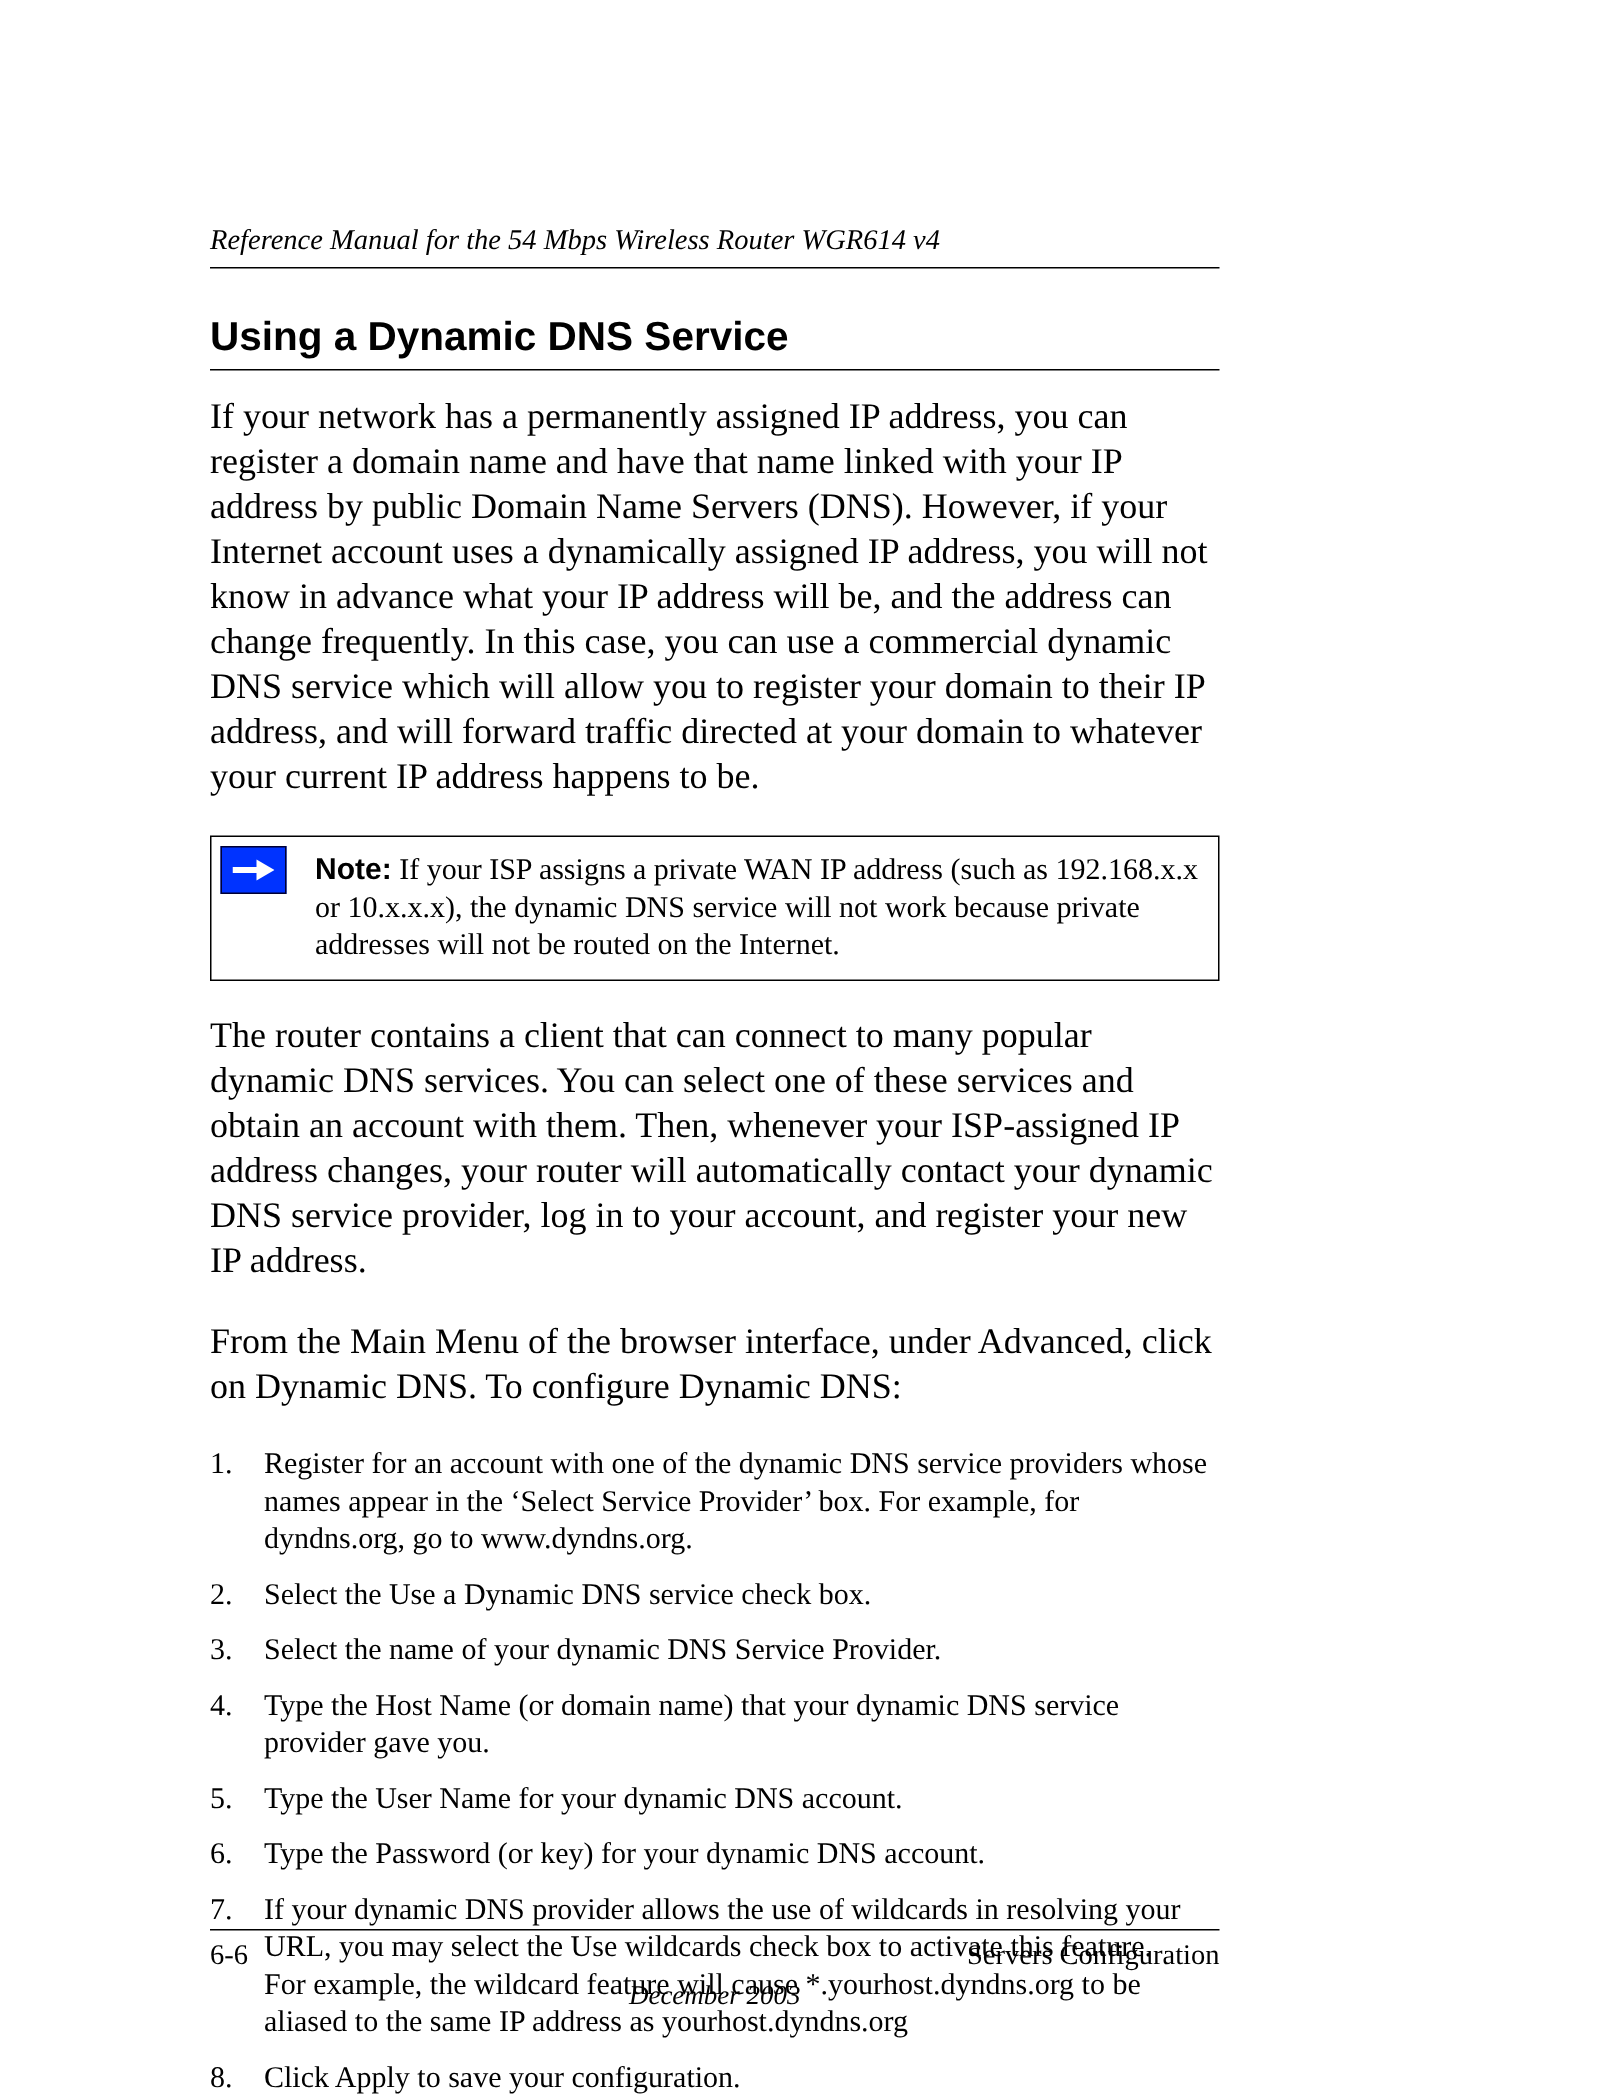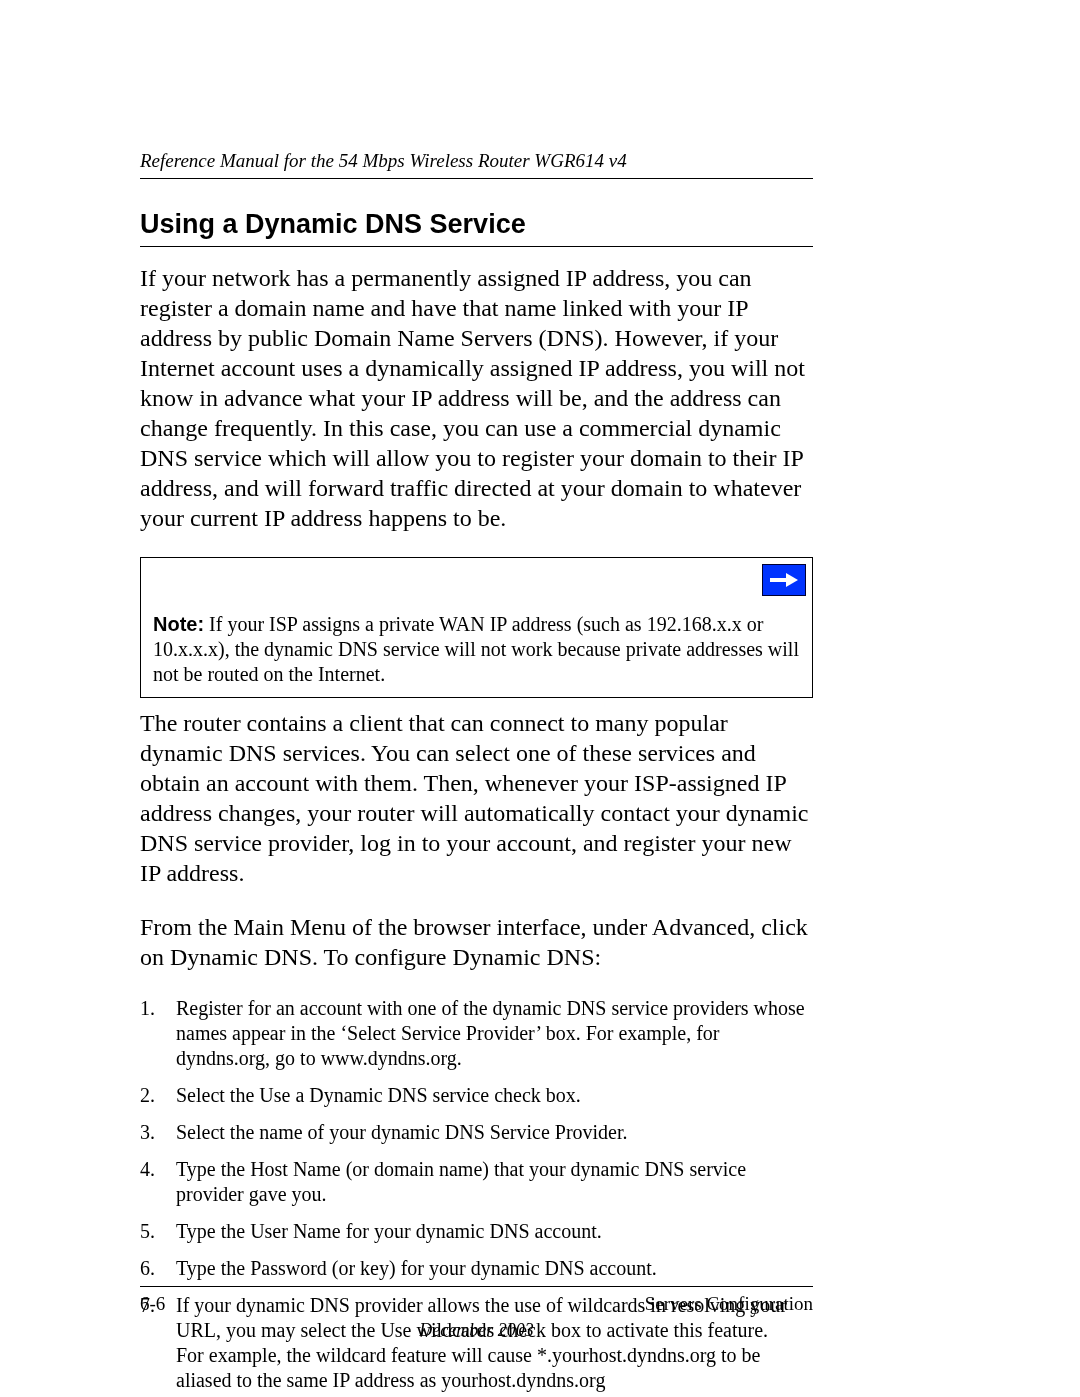--- a/index.html
+++ b/index.html
@@ -32,23 +32,22 @@
     margin-bottom: 16px;
   }
   .body-text {
     font-size: 24px;
     line-height: 1.25;
     margin-bottom: 24px;
   }
   .note-box {
     border: 1px solid #000;
     display: flex;
-    align-items: flex-end;
-    margin-bottom: 10px;
-    flex-direction: column;
+    align-items: flex-start;
+    margin-bottom: 22px;
   }
   .note-icon-cell {
     width: 56px;
     display: flex;
     align-items: center;
     justify-content: center;
     padding: 6px;
     box-sizing: border-box;
   }
   .note-icon {

